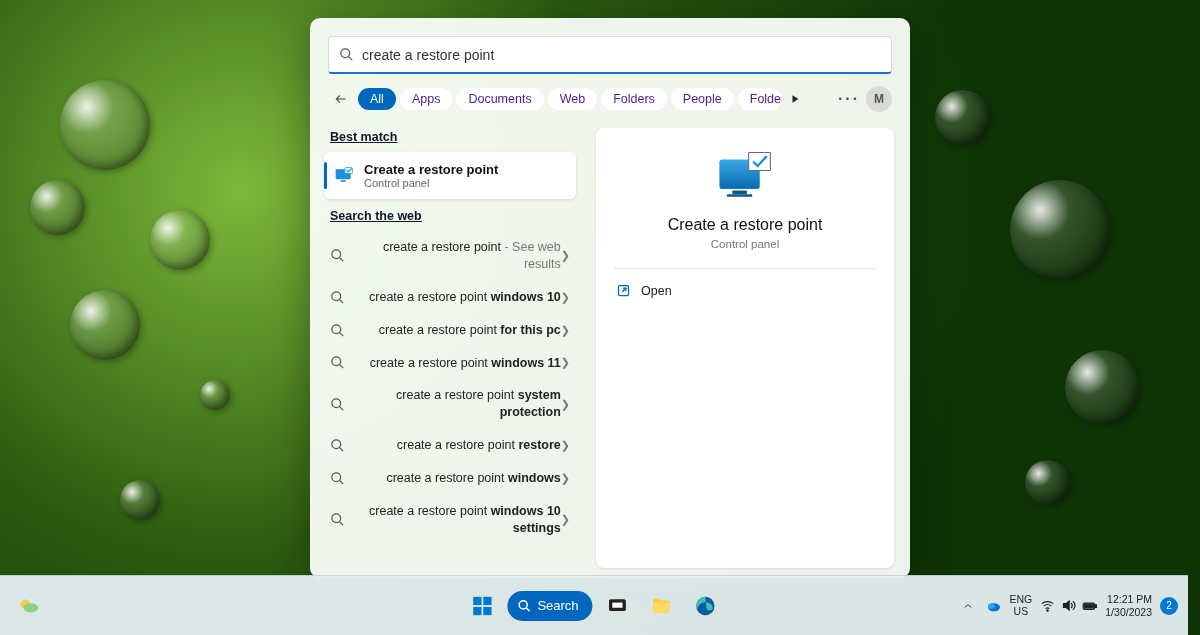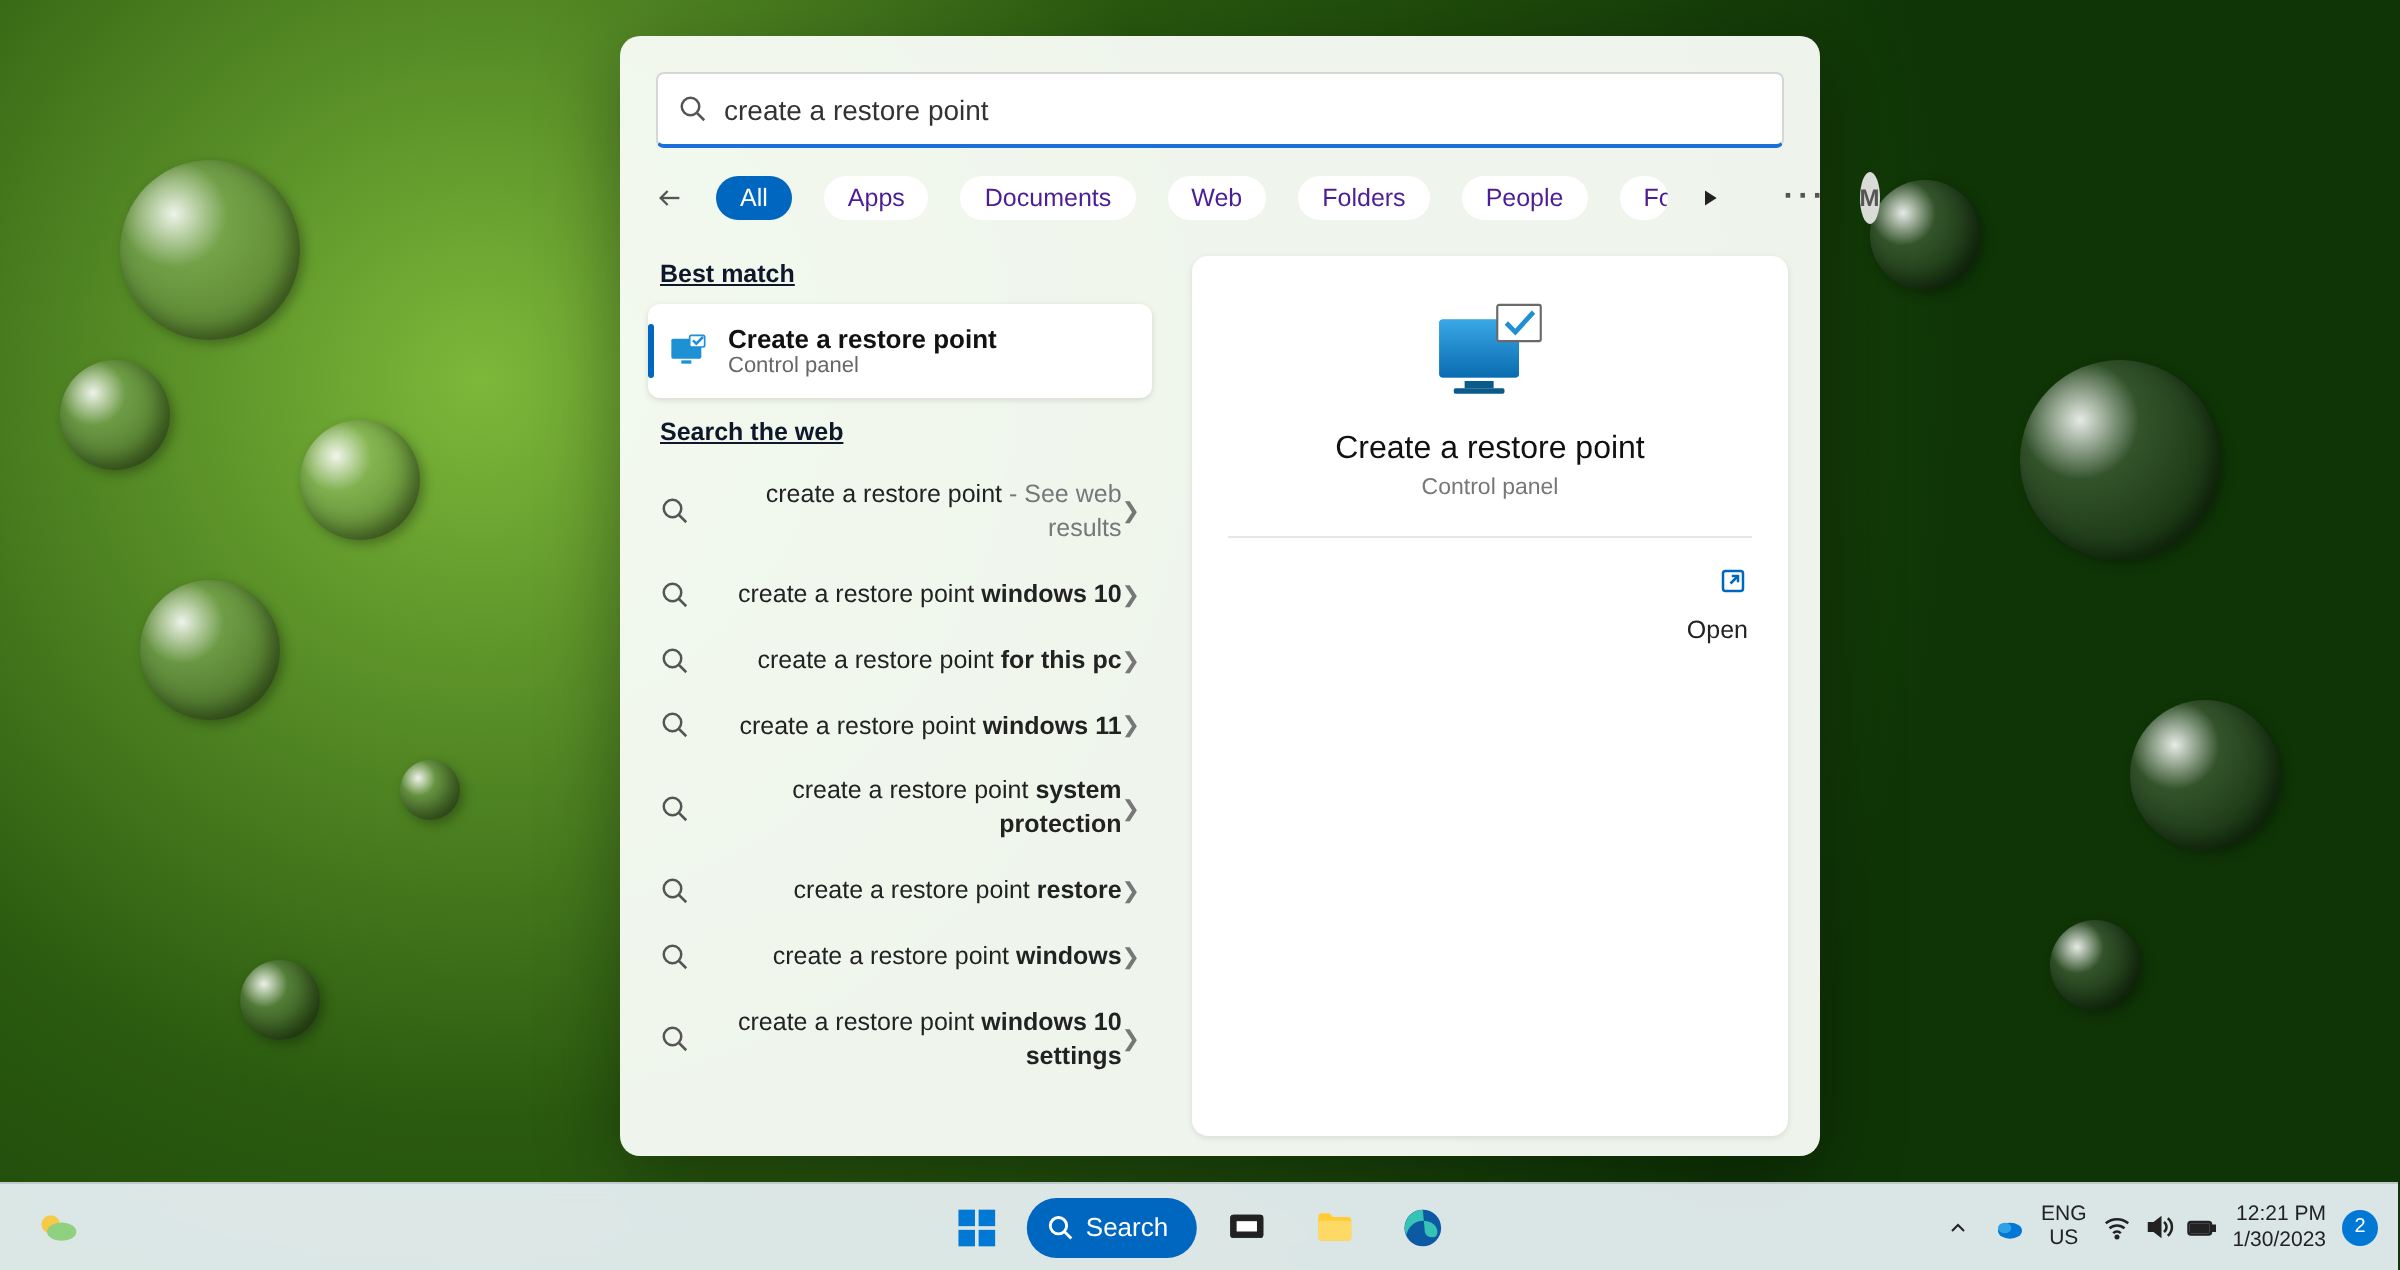--- a/index.html
+++ b/index.html
@@ -28,21 +28,21 @@
     background: rgba(248,252,246,.96); border-radius: 10px;
     box-shadow: 0 10px 40px rgba(0,0,0,.35);
     display: flex; flex-direction: column;
   }
   .searchbox {
     margin: 18px 18px 0 18px; height: 38px; background: #fff;
     border: 1px solid #d6d6d6; border-radius: 4px; display: flex; align-items: center;
     padding: 0 10px; gap: 8px; border-bottom: 2px solid #1a6fd8;
   }
   .searchbox input { flex: 1; border: none; outline: none; font-size: 14px; color: #333; background: transparent; }
-  .filters { display: flex; align-items: center; gap: 16px; padding: 12px 18px 8px 18px; }
+  .filters { display: flex; align-items: center; gap: 4px; padding: 12px 18px 8px 18px; }
   .back { width: 26px; height: 26px; display:flex;align-items:center;justify-content:center; color:#555; cursor:pointer; border-radius:50%; }
   .pill { padding: 4px 12px; font-size: 12.5px; border-radius: 14px; background: #fff; color: #4c1d95; cursor: pointer; white-space: nowrap; }
   .pill.active { background: #0067c0; color: #fff; }
   .fwd { width:18px;height:18px;display:flex;align-items:center;justify-content:center;color:#222;cursor:pointer; }
   .filters .spacer { flex: 1; }
   .more { width:26px;height:26px;display:flex;align-items:center;justify-content:center;color:#555;cursor:pointer; letter-spacing:2px; font-weight:bold; }
   .avatar { width:26px;height:26px;border-radius:50%;background:#d9dcd6;color:#555;display:flex;align-items:center;justify-content:center;font-size:12px;font-weight:600;cursor:pointer; }
 
   .body { flex:1; display:flex; gap: 0; min-height:0; }
   .left { width: 280px; padding: 4px 14px 10px 14px; overflow:hidden; }
@@ -63,27 +63,27 @@
   .web-item .hint { color:#777; }
   .web-item .chev { color:#777; font-size:11px; }
   .mag { width:15px;height:15px;flex:none;color:#555; }
 
   .right { flex:1; padding: 8px 16px 10px 6px; }
   .detail { background:#fff; border-radius:8px; height:100%; box-shadow:0 1px 3px rgba(0,0,0,.1); display:flex; flex-direction:column; align-items:center; padding: 22px 18px 10px 18px; }
   .big-icon { width:58px; height:52px; margin-bottom:14px; }
   .detail-title { font-size:16px; color:#111; text-align:center; }
   .detail-sub { font-size:11.5px; color:#777; margin-top:4px; }
   .divider { width:100%; height:1px; background:#e6e6e6; margin:18px 0 8px 0; }
-  .action-row { align-self:stretch; display:flex; align-items:flex-end; gap:10px; padding:6px 2px; cursor:pointer; border-radius:4px;flex-direction:column; }
+  .action-row { align-self:stretch; display:flex; align-items:flex-end; gap:10px; padding:6px 2px; cursor:pointer; border-radius:4px; }
   .action-row .lbl { font-size:12.5px; color:#222; }
   .open-icon { width:15px;height:15px;color:#0067c0; }
 
   
   .taskbar {
-    position:absolute; left:0; right:1px; bottom:0; height:44px;
+    position:absolute; left:0; right:12px; bottom:0; height:60px;
     background: rgba(236,244,248,.92); backdrop-filter: blur(6px);
     display:flex; align-items:center; border-top:1px solid rgba(0,0,0,.12);
   }
   .tb-center { position:absolute; left:50%; transform:translateX(-50%); display:flex; align-items:center; gap:6px; }
   .tb-btn { width:38px; height:38px; display:flex; align-items:center; justify-content:center; border-radius:4px; cursor:pointer; }
   .search-pill { height:30px; padding:0 14px 0 10px; background:#0067c0; color:#fff; border-radius:16px; display:flex; align-items:center; gap:6px; font-size:13px; cursor:pointer; }
   .tb-right { margin-left:auto; display:flex; align-items:center; gap:8px; padding-right:10px; }
   .lang { font-size:10.5px; line-height:1.1; text-align:center; color:#222; cursor:pointer; }
   .sys-icons { display:flex; align-items:center; gap:6px; color:#222; cursor:pointer; }
   .sys-icons svg { width:15px; height:15px; }

